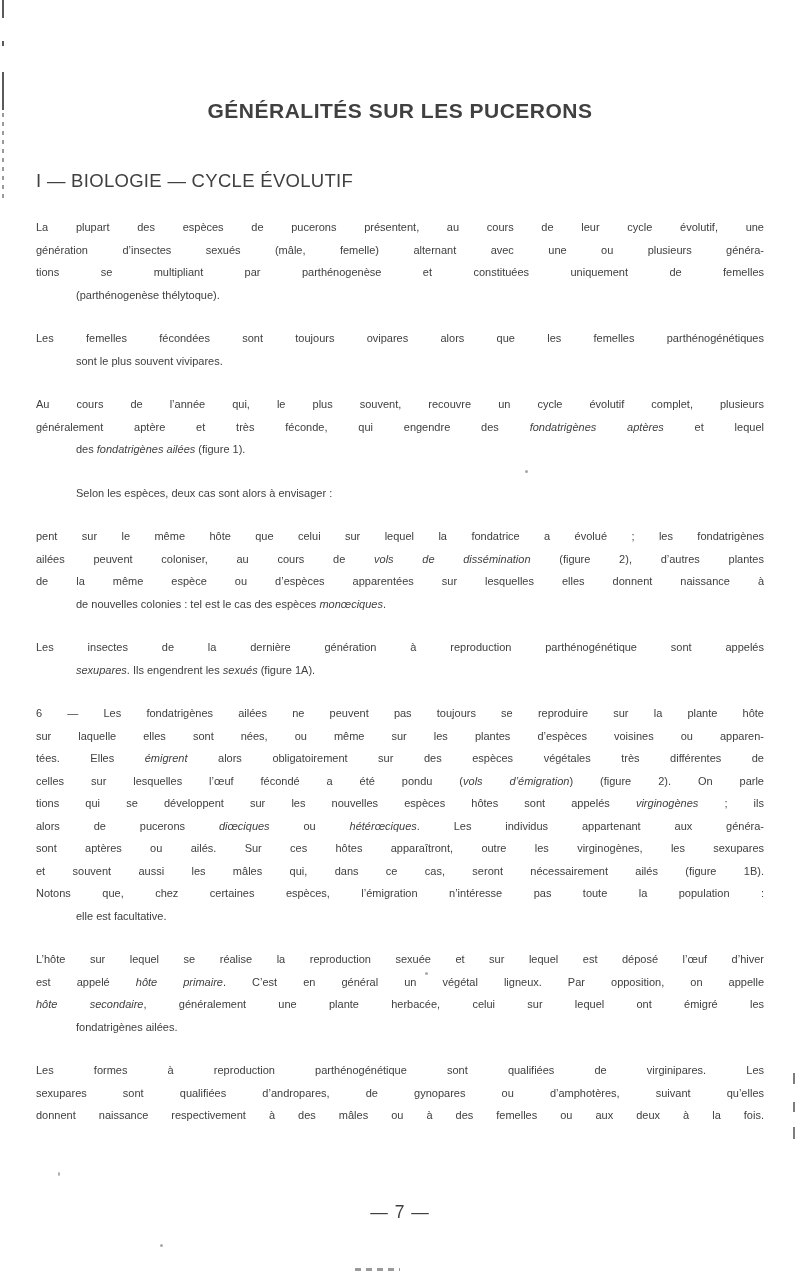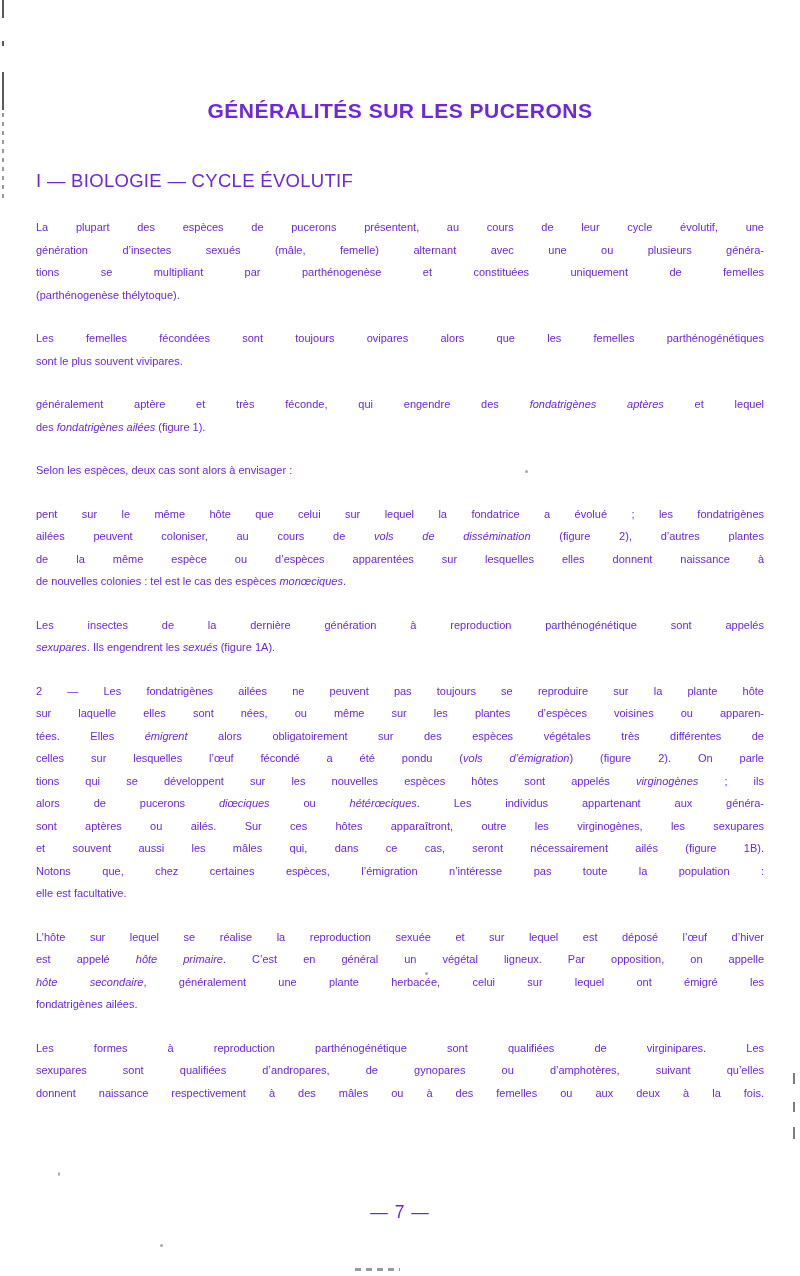--- a/index.html
+++ b/index.html
@@ -46,20 +46,21 @@
   .paragraph {
     margin: 0 0 21px 0;
   }
   .line {
     text-align: justify;
     text-align-last: justify;
     text-justify: inter-word;
   }
   .line.last {
     text-align-last: left;
+    margin-left: 40px;
   }
   .it {
     font-style: italic;
   }
   .page-number {
     position: absolute;
     top: 1202px;
     left: 36px;
     width: 728px;
     text-align: center;
@@ -77,56 +78,57 @@
   }
   .rdash { width: 2px; background: #7d7d7d; left: 793px; }
   .smudge {
     background: repeating-linear-gradient(90deg, #9a9a9a 0 6px, transparent 6px 11px);
   }
   .speck { background: #a8a8a8; border-radius: 50%; }
 </style>
 </head>
 <body>
 
-<div class="page" style="color: #6d28d9;">
+<div class="page" style="color: #404040;">
 
   <div class="title">GÉNÉRALITÉS SUR LES PUCERONS</div>
 
   <div class="section-heading">I — BIOLOGIE — CYCLE ÉVOLUTIF</div>
 
   <div class="page-body">
       <div class="paragraph">
         <div class="line"><span>La plupart des espèces de pucerons présentent, au cours de leur cycle évolutif, une</span></div>
         <div class="line"><span>génération d’insectes sexués (mâle, femelle) alternant avec une ou plusieurs généra-</span></div>
         <div class="line"><span>tions se multipliant par parthénogenèse et constituées uniquement de femelles</span></div>
         <div class="line last"><span>(parthénogenèse thélytoque).</span></div>
       </div>
       <div class="paragraph">
         <div class="line"><span>Les femelles fécondées sont toujours ovipares alors que les femelles parthénogénétiques</span></div>
         <div class="line last"><span>sont le plus souvent vivipares.</span></div>
       </div>
       <div class="paragraph">
+        <div class="line"><span>Au cours de l’année qui, le plus souvent, recouvre un cycle évolutif complet, plusieurs</span></div>
         <div class="line"><span>généralement aptère et très féconde, qui engendre des </span><span class="it">fondatrigènes aptères</span><span> et lequel</span></div>
         <div class="line last"><span>des </span><span class="it">fondatrigènes ailées</span><span> (figure 1).</span></div>
       </div>
       <div class="paragraph">
         <div class="line last"><span>Selon les espèces, deux cas sont alors à envisager :</span></div>
       </div>
       <div class="paragraph">
         <div class="line"><span>pent sur le même hôte que celui sur lequel la fondatrice a évolué ; les fondatrigènes</span></div>
         <div class="line"><span>ailées peuvent coloniser, au cours de </span><span class="it">vols de dissémination</span><span> (figure 2), d’autres plantes</span></div>
         <div class="line"><span>de la même espèce ou d’espèces apparentées sur lesquelles elles donnent naissance à</span></div>
         <div class="line last"><span>de nouvelles colonies : tel est le cas des espèces </span><span class="it">monœciques</span><span>.</span></div>
       </div>
       <div class="paragraph">
         <div class="line"><span>Les insectes de la dernière génération à reproduction parthénogénétique sont appelés</span></div>
         <div class="line last"><span class="it">sexupares</span><span>. Ils engendrent les </span><span class="it">sexués</span><span> (figure 1A).</span></div>
       </div>
       <div class="paragraph">
-        <div class="line"><span>2 — Les fondatrigènes ailées ne peuvent pas toujours se reproduire sur la plante hôte</span></div>
+        <div class="line"><span>6 — Les fondatrigènes ailées ne peuvent pas toujours se reproduire sur la plante hôte</span></div>
         <div class="line"><span>sur laquelle elles sont nées, ou même sur les plantes d’espèces voisines ou apparen-</span></div>
         <div class="line"><span>tées. Elles </span><span class="it">émigrent</span><span> alors obligatoirement sur des espèces végétales très différentes de</span></div>
         <div class="line"><span>celles sur lesquelles l’œuf fécondé a été pondu (</span><span class="it">vols d’émigration</span><span>) (figure 2). On parle</span></div>
         <div class="line"><span>tions qui se développent sur les nouvelles espèces hôtes sont appelés </span><span class="it">virginogènes</span><span> ; ils</span></div>
         <div class="line"><span>alors de pucerons </span><span class="it">diœciques</span><span> ou </span><span class="it">hétérœciques</span><span>. Les individus appartenant aux généra-</span></div>
         <div class="line"><span>sont aptères ou ailés. Sur ces hôtes apparaîtront, outre les virginogènes, les sexupares</span></div>
         <div class="line"><span>et souvent aussi les mâles qui, dans ce cas, seront nécessairement ailés (figure 1B).</span></div>
         <div class="line"><span>Notons que, chez certaines espèces, l’émigration n’intéresse pas toute la population :</span></div>
         <div class="line last"><span>elle est facultative.</span></div>
       </div>

